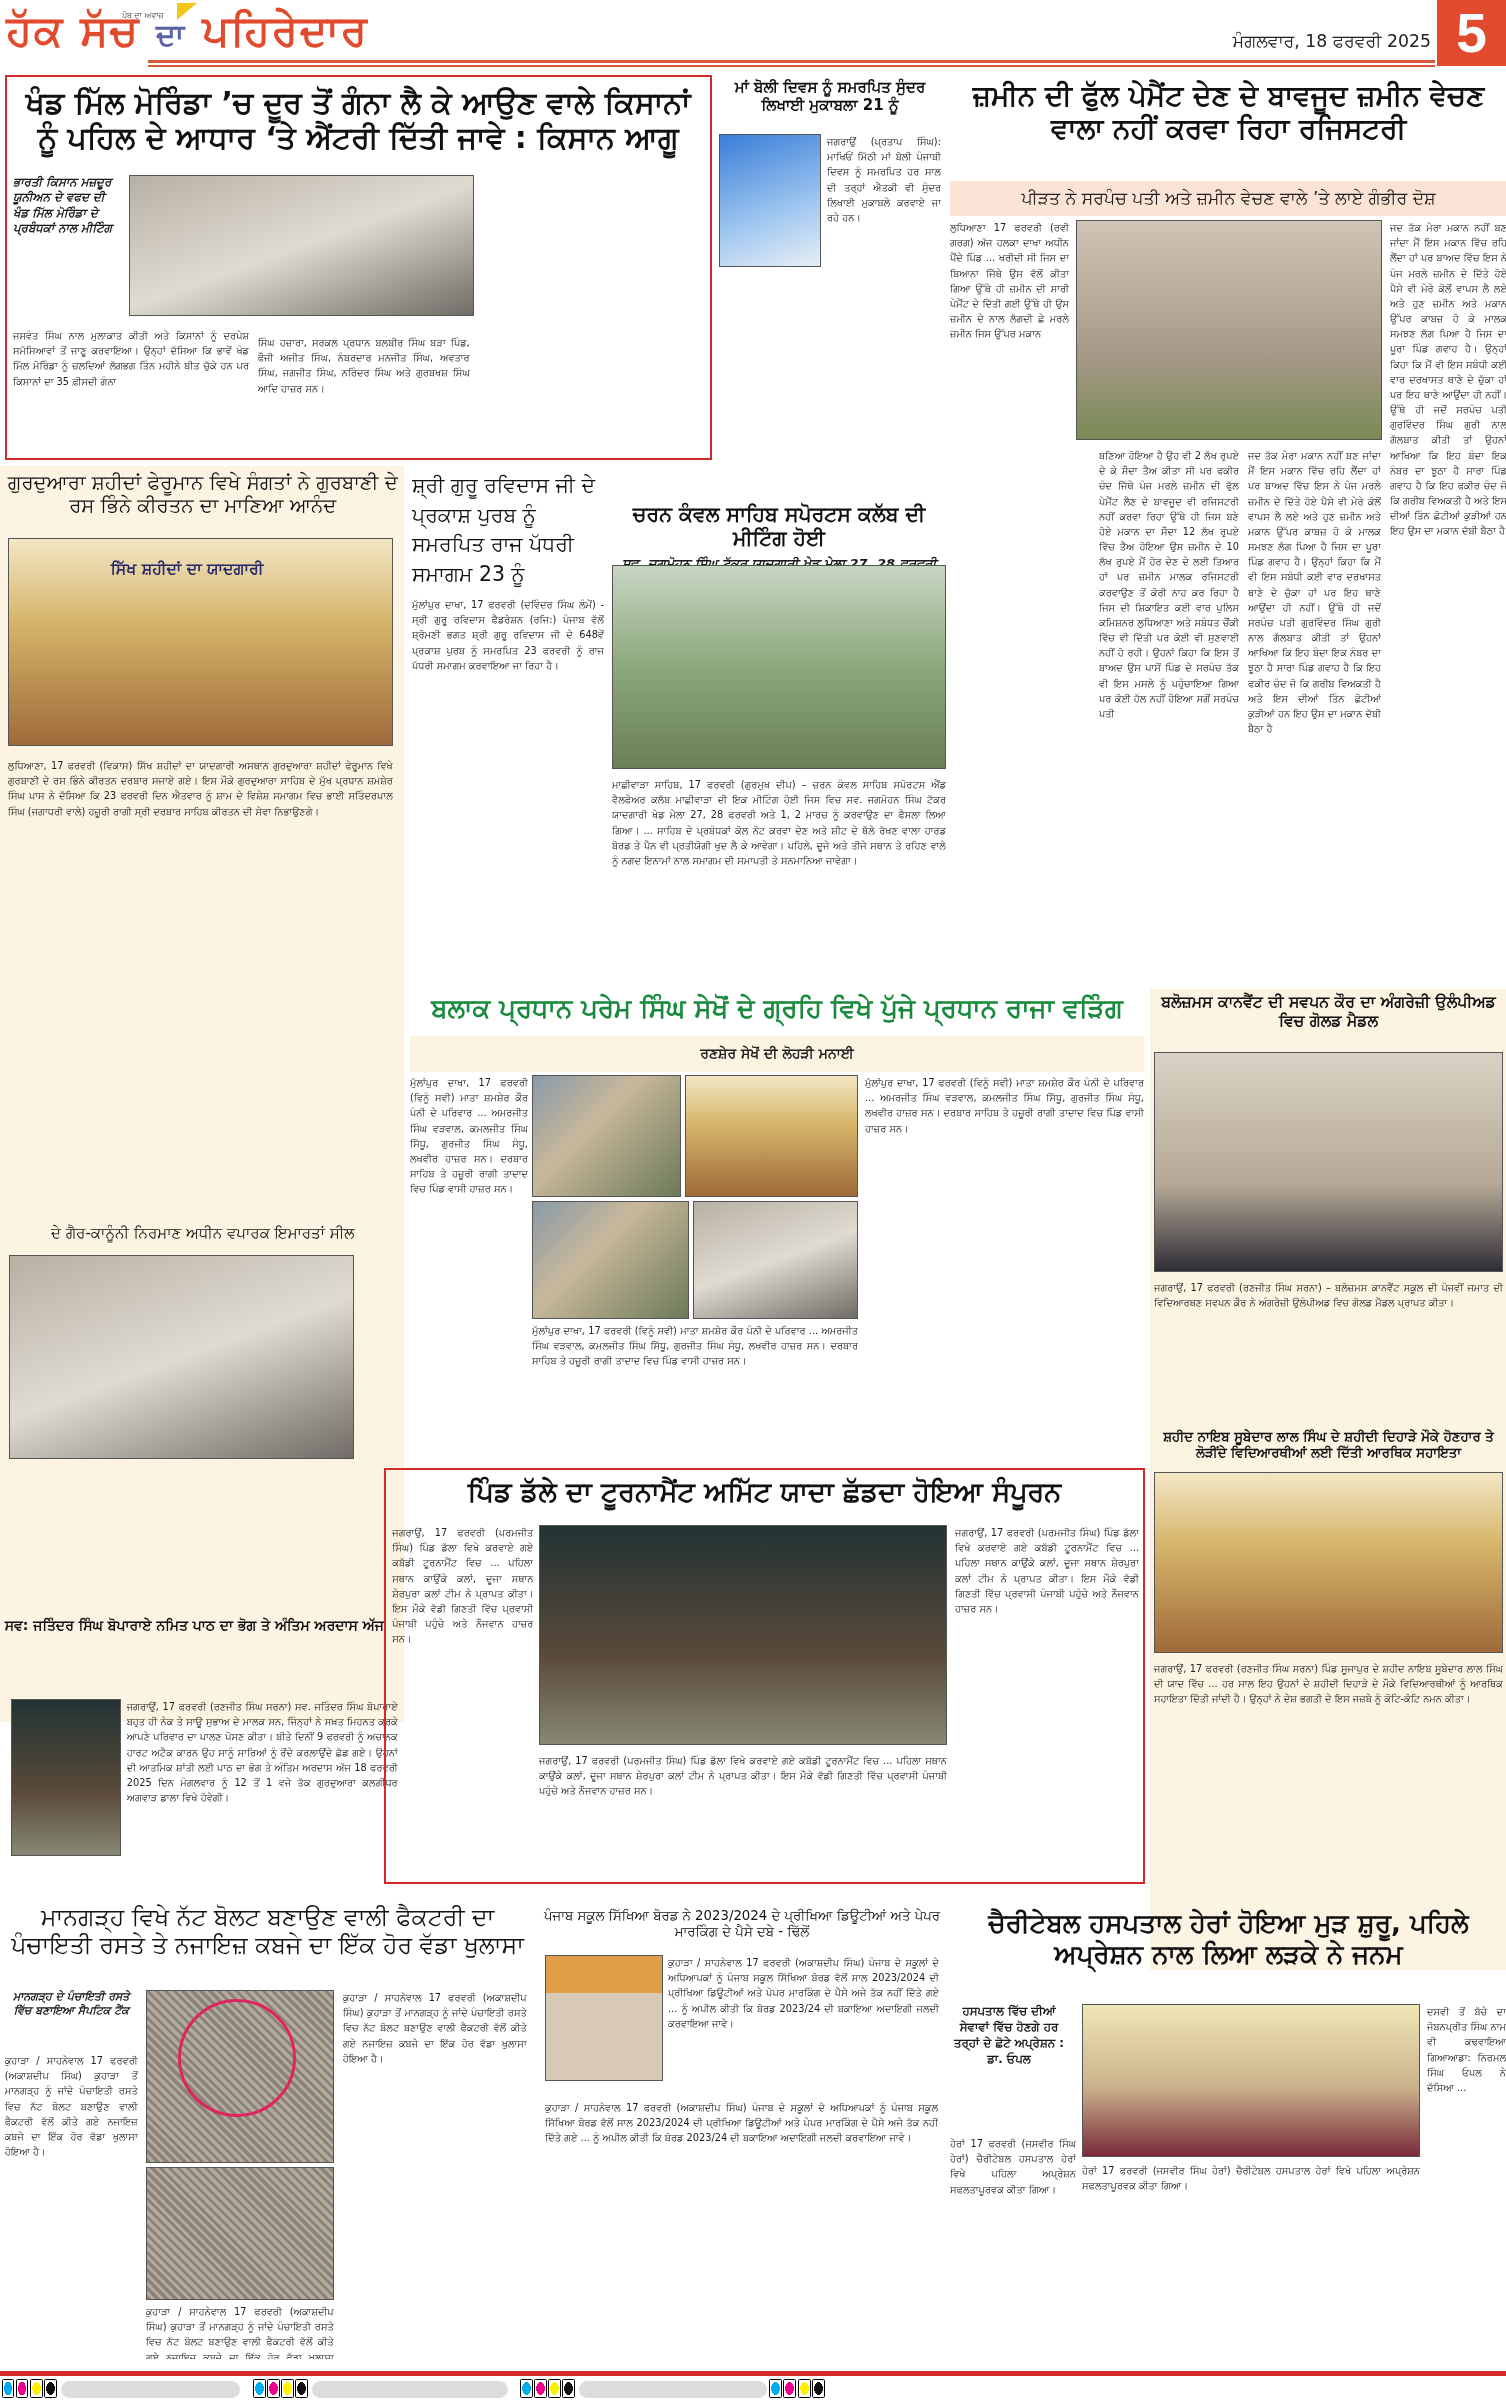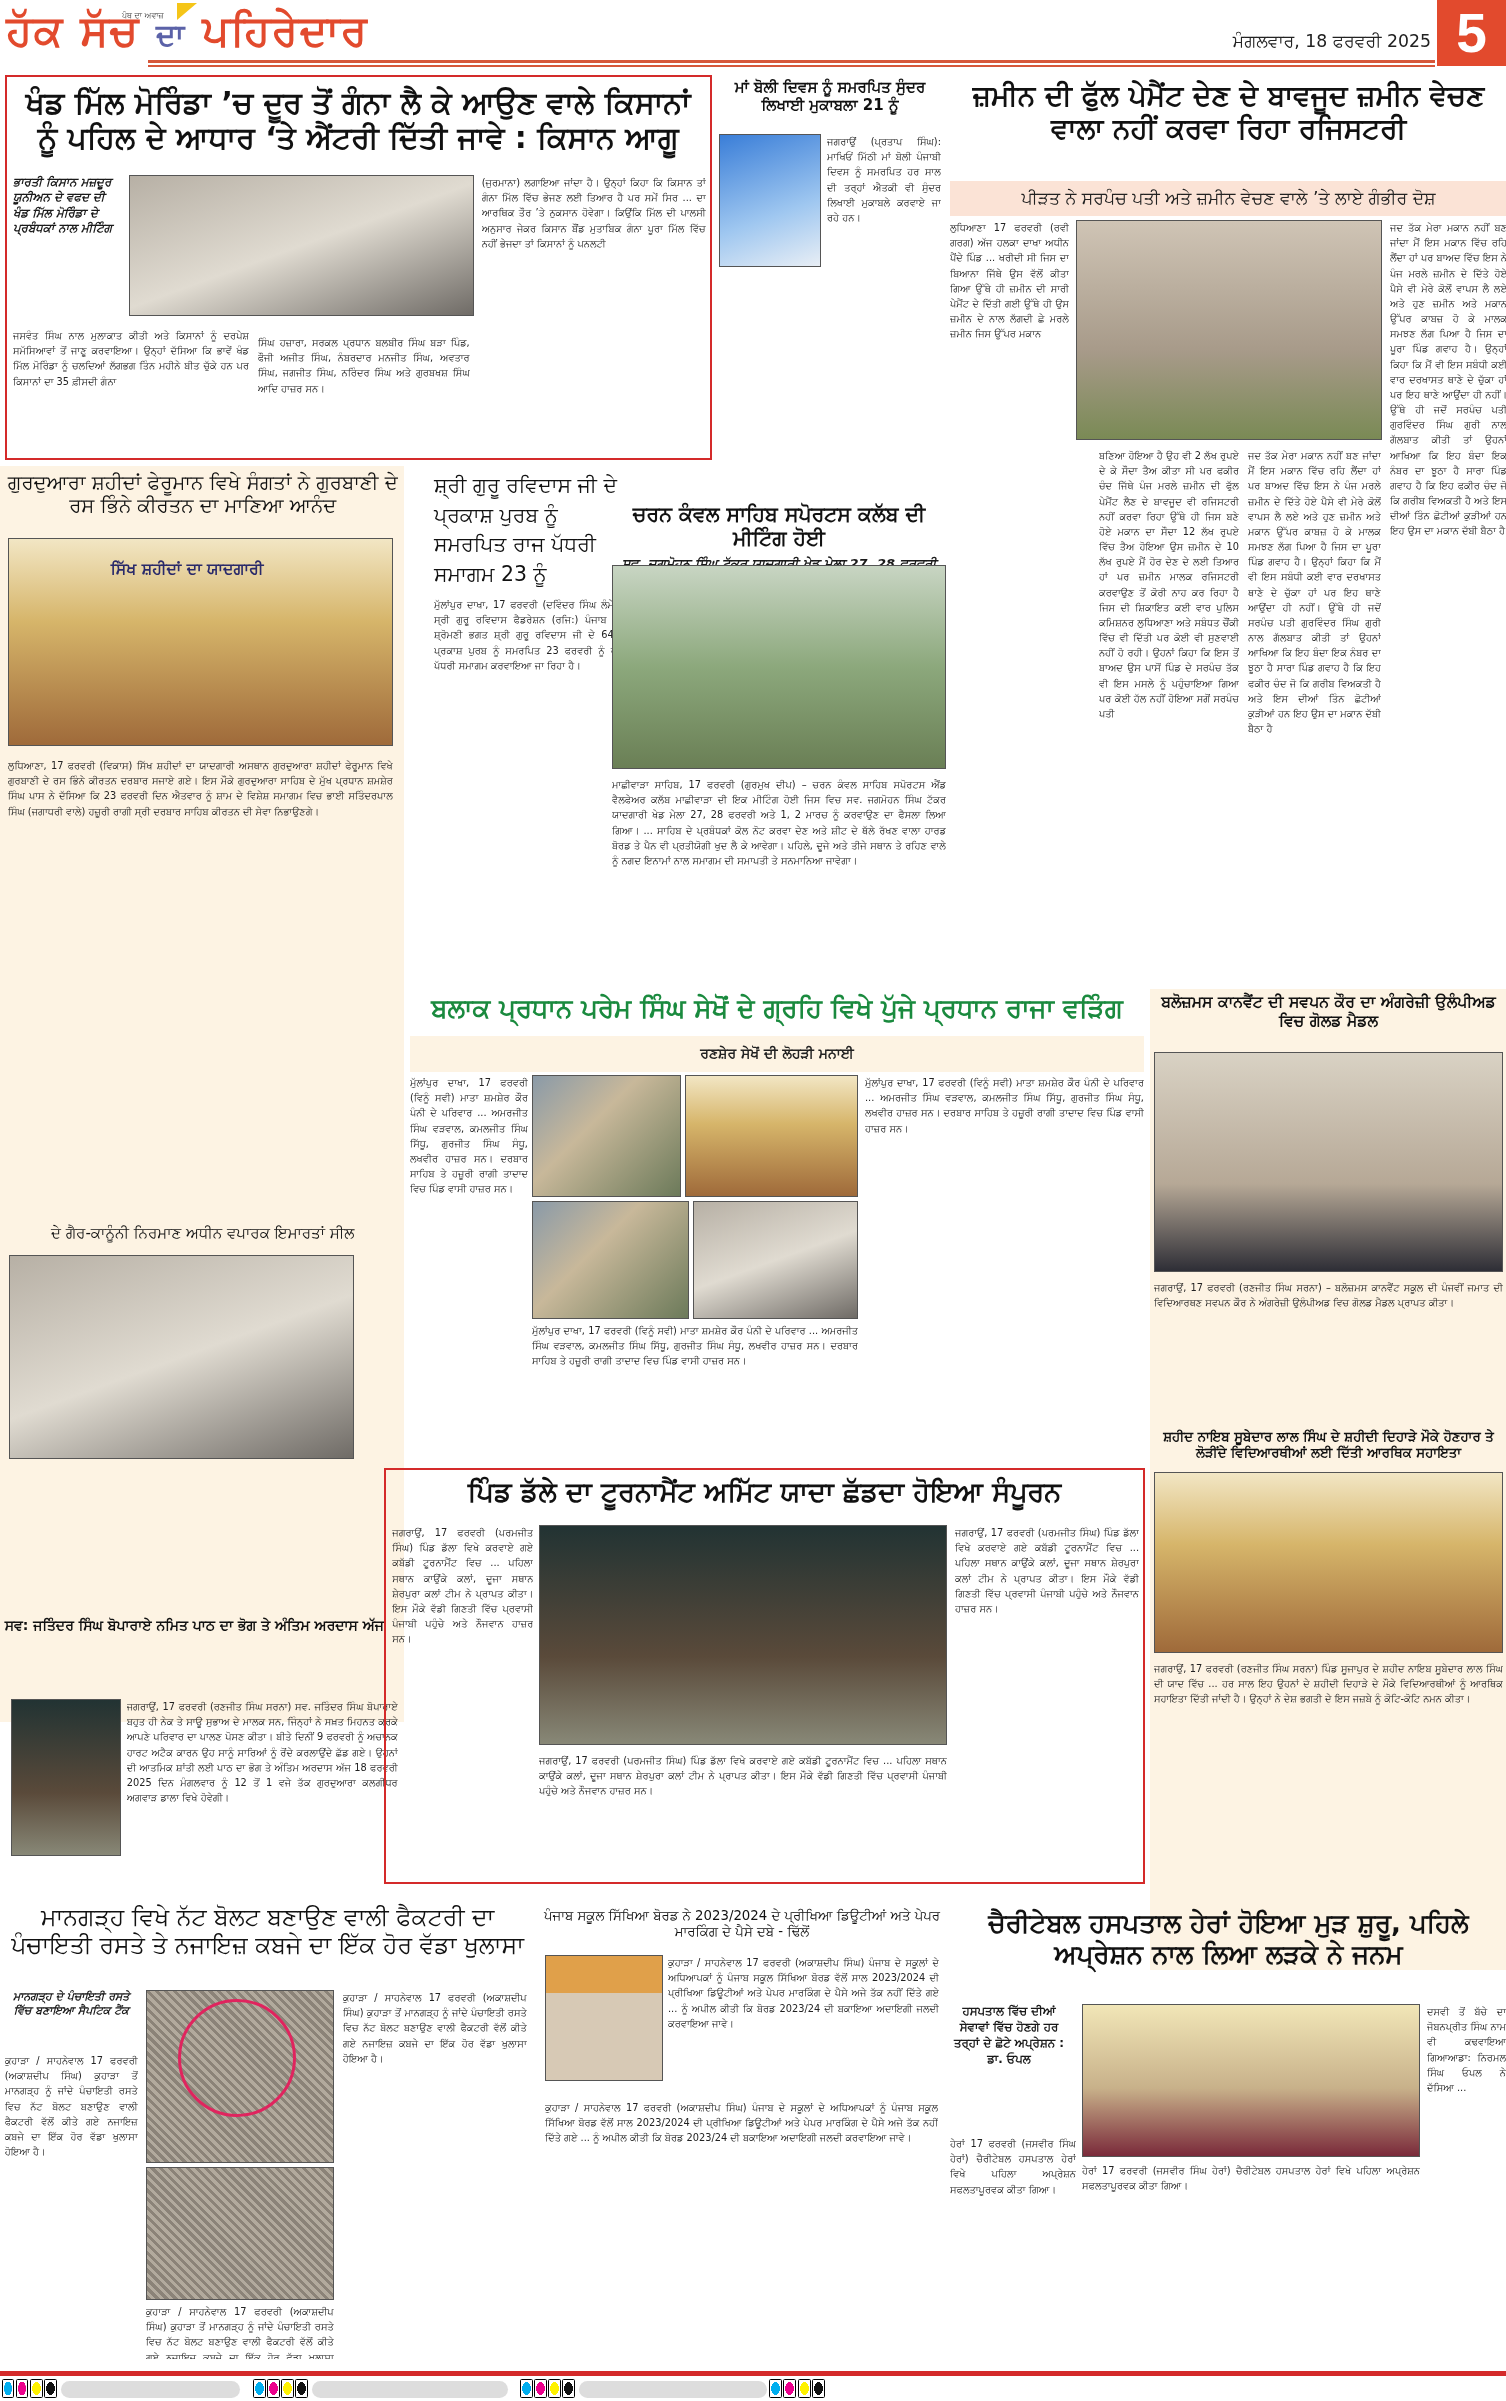--- a/index.html
+++ b/index.html
@@ -47,21 +47,20 @@
 <div class="rule thin" style="left:148px;right:71px;top:65px;"></div>
 <div class="abs date">ਮੰਗਲਵਾਰ, 18 ਫਰਵਰੀ 2025</div>
 <div class="abs pagenum">5</div>
 
 <div class="abs box-red" style="left:4.7px;top:75px;width:381px;height:385px;border-right:none;border-bottom:none;"></div>
 <div class="abs box-red" style="left:4.7px;top:75px;width:707px;height:385px;">
   <div class="headline" style="font-size:30px;padding:7.9px 6.3px 0;">ਖੰਡ ਮਿੱਲ ਮੋਰਿੰਡਾ ’ਚ ਦੂਰ ਤੋਂ ਗੰਨਾ ਲੈ ਕੇ ਆਉਣ ਵਾਲੇ ਕਿਸਾਨਾਂ ਨੂੰ ਪਹਿਲ ਦੇ ਆਧਾਰ ‘ਤੇ ਐਂਟਰੀ ਦਿੱਤੀ ਜਾਵੇ : ਕਿਸਾਨ ਆਗੂ</div>
   <div class="abs" style="left:6.3px;top:98px;width:110px;font-weight:bold;font-style:italic;font-size:11.8px;line-height:1.3;">ਭਾਰਤੀ ਕਿਸਾਨ ਮਜ਼ਦੂਰ ਯੂਨੀਅਨ ਦੇ ਵਫਦ ਦੀ ਖੰਡ ਮਿੱਲ ਮੋਰਿੰਡਾ ਦੇ ਪ੍ਰਬੰਧਕਾਂ ਨਾਲ ਮੀਟਿੰਗ</div>
   <div class="abs photo gray" style="left:122px;top:98px;width:345px;height:141px;"></div>
   <div class="abs body-text" style="left:6.3px;top:251px;width:236px;height:126px;">ਜਸਵੰਤ ਸਿੰਘ ਨਾਲ ਮੁਲਾਕਾਤ ਕੀਤੀ ਅਤੇ ਕਿਸਾਨਾਂ ਨੂੰ ਦਰਪੇਸ਼ ਸਮੱਸਿਆਵਾਂ ਤੋਂ ਜਾਣੂ ਕਰਵਾਇਆ। ਉਨ੍ਹਾਂ ਦੱਸਿਆ ਕਿ ਭਾਵੇਂ ਖੰਡ ਮਿੱਲ ਮੋਰਿੰਡਾ ਨੂੰ ਚਲਦਿਆਂ ਲੱਗਭਗ ਤਿੰਨ ਮਹੀਨੇ ਬੀਤ ਚੁੱਕੇ ਹਨ ਪਰ ਕਿਸਾਨਾਂ ਦਾ 35 ਫ਼ੀਸਦੀ ਗੰਨਾ</div>
-  <div class="abs body-text" style="left:251px;top:98px;width:212px;height:279px;left:475px;width:224px;">(ਜੁਰਮਾਨਾ) ਲਗਾਇਆ ਜਾਂਦਾ ਹੈ। ਉਨ੍ਹਾਂ ਕਿਹਾ ਕਿ ਕਿਸਾਨ ਤਾਂ ਗੰਨਾ ਮਿੱਲ ਵਿੱਚ ਭੇਜਣ ਲਈ ਤਿਆਰ ਹੈ ਪਰ ਸਮੇਂ ਸਿਰ ... ਦਾ ਆਰਥਿਕ ਤੌਰ ’ਤੇ ਨੁਕਸਾਨ ਹੋਵੇਗਾ। ਕਿਉਂਕਿ ਮਿੱਲ ਦੀ ਪਾਲਸੀ ਅਨੁਸਾਰ ਜੇਕਰ ਕਿਸਾਨ ਬੌਂਡ ਮੁਤਾਬਿਕ ਗੰਨਾ ਪੂਰਾ ਮਿੱਲ ਵਿੱਚ ਨਹੀਂ ਭੇਜਦਾ ਤਾਂ ਕਿਸਾਨਾਂ ਨੂੰ ਪਨਲਟੀ</div>
   <div class="abs body-text" style="left:251px;top:258px;width:212px;height:126px;">ਸਿੰਘ ਹਜ਼ਾਰਾ, ਸਰਕਲ ਪ੍ਰਧਾਨ ਬਲਬੀਰ ਸਿੰਘ ਬੜਾ ਪਿੰਡ, ਫੌਜੀ ਅਜੀਤ ਸਿੰਘ, ਨੰਬਰਦਾਰ ਮਨਜੀਤ ਸਿੰਘ, ਅਵਤਾਰ ਸਿੰਘ, ਜਗਜੀਤ ਸਿੰਘ, ਨਰਿੰਦਰ ਸਿੰਘ ਅਤੇ ਗੁਰਬਖਸ਼ ਸਿੰਘ ਆਦਿ ਹਾਜ਼ਰ ਸਨ।</div>
 </div>
 
 <div class="abs" style="left:716px;top:79px;width:228px;height:385px;">
   <div class="headline" style="font-size:15px;">ਮਾਂ ਬੋਲੀ ਦਿਵਸ ਨੂੰ ਸਮਰਪਿਤ ਸੁੰਦਰ ਲਿਖਾਈ ਮੁਕਾਬਲਾ 21 ਨੂੰ</div>
   <div class="abs photo blue" style="left:3.1px;top:55px;width:102px;height:133px;"></div>
   <div class="abs body-text" style="left:111px;top:55px;width:114px;height:322px;">ਜਗਰਾਉਂ (ਪ੍ਰਤਾਪ ਸਿੰਘ): ਮਾਖਿਓਂ ਮਿੱਠੀ ਮਾਂ ਬੋਲੀ ਪੰਜਾਬੀ ਦਿਵਸ ਨੂੰ ਸਮਰਪਿਤ ਹਰ ਸਾਲ ਦੀ ਤਰ੍ਹਾਂ ਐਤਕੀ ਵੀ ਸੁੰਦਰ ਲਿਖਾਈ ਮੁਕਾਬਲੇ ਕਰਵਾਏ ਜਾ ਰਹੇ ਹਨ।</div>
 </div>
 
 <div class="abs" style="left:950px;top:79px;width:557px;height:895px;">
@@ -76,21 +75,21 @@
 
 <div class="abs cream" style="left:0;top:466px;width:404px;height:1256px;"></div>
 <div class="abs" style="left:4.7px;top:471px;width:396px;height:518px;">
   <div class="headline" style="font-size:19.6px;font-weight:normal;">ਗੁਰਦੁਆਰਾ ਸ਼ਹੀਦਾਂ ਫੇਰੂਮਾਨ ਵਿਖੇ ਸੰਗਤਾਂ ਨੇ ਗੁਰਬਾਣੀ ਦੇ ਰਸ ਭਿੰਨੇ ਕੀਰਤਨ ਦਾ ਮਾਣਿਆ ਆਨੰਦ</div>
   <div class="abs photo hall" style="left:3.1px;top:67px;width:385px;height:208px;">
     <div style="position:absolute;left:102px;top:19.6px;font-size:15.7px;color:#2a2a6a;font-weight:bold;">ਸਿੱਖ ਸ਼ਹੀਦਾਂ ਦਾ ਯਾਦਗਾਰੀ</div>
   </div>
   <div class="abs body-text" style="left:3.1px;top:287px;width:385px;height:228px;">ਲੁਧਿਆਣਾ, 17 ਫਰਵਰੀ (ਵਿਕਾਸ) ਸਿੱਖ ਸ਼ਹੀਦਾਂ ਦਾ ਯਾਦਗਾਰੀ ਅਸਥਾਨ ਗੁਰਦੁਆਰਾ ਸ਼ਹੀਦਾਂ ਫੇਰੂਮਾਨ ਵਿਖੇ ਗੁਰਬਾਣੀ ਦੇ ਰਸ ਭਿੰਨੇ ਕੀਰਤਨ ਦਰਬਾਰ ਸਜਾਏ ਗਏ। ਇਸ ਮੌਕੇ ਗੁਰਦੁਆਰਾ ਸਾਹਿਬ ਦੇ ਮੁੱਖ ਪ੍ਰਧਾਨ ਸ਼ਮਸ਼ੇਰ ਸਿੰਘ ਪਾਸ ਨੇ ਦੱਸਿਆ ਕਿ 23 ਫਰਵਰੀ ਦਿਨ ਐਤਵਾਰ ਨੂੰ ਸ਼ਾਮ ਦੇ ਵਿਸ਼ੇਸ਼ ਸਮਾਗਮ ਵਿਚ ਭਾਈ ਸਤਿੰਦਰਪਾਲ ਸਿੰਘ (ਜਗਾਧਰੀ ਵਾਲੇ) ਹਜ਼ੂਰੀ ਰਾਗੀ ਸ੍ਰੀ ਦਰਬਾਰ ਸਾਹਿਬ ਕੀਰਤਨ ਦੀ ਸੇਵਾ ਨਿਭਾਉਣਗੇ।</div>
 </div>
 
-<div class="abs" style="left:434px;top:471px;width:196px;height:518px;">
+<div class="abs" style="left:412px;top:471px;width:196px;height:518px;">
   <div class="headline" style="font-size:20.4px;text-align:left;font-weight:normal;line-height:1.45;">ਸ਼੍ਰੀ ਗੁਰੂ ਰਵਿਦਾਸ ਜੀ ਦੇ ਪ੍ਰਕਾਸ਼ ਪੁਰਬ ਨੂੰ ਸਮਰਪਿਤ ਰਾਜ ਪੱਧਰੀ ਸਮਾਗਮ 23 ਨੂੰ</div>
   <div class="abs body-text" style="left:0;top:126px;width:192px;height:389px;">ਮੁੱਲਾਂਪੁਰ ਦਾਖਾ, 17 ਫਰਵਰੀ (ਦਵਿੰਦਰ ਸਿੰਘ ਲੰਮੇਂ) - ਸ੍ਰੀ ਗੁਰੂ ਰਵਿਦਾਸ ਫੈਡਰੇਸ਼ਨ (ਰਜਿ:) ਪੰਜਾਬ ਵੱਲੋਂ ਸ਼੍ਰੋਮਣੀ ਭਗਤ ਸ਼੍ਰੀ ਗੁਰੂ ਰਵਿਦਾਸ ਜੀ ਦੇ 648ਵੇਂ ਪ੍ਰਕਾਸ਼ ਪੁਰਬ ਨੂੰ ਸਮਰਪਿਤ 23 ਫਰਵਰੀ ਨੂੰ ਰਾਜ ਪੱਧਰੀ ਸਮਾਗਮ ਕਰਵਾਇਆ ਜਾ ਰਿਹਾ ਹੈ।</div>
 </div>
 
 <div class="abs" style="left:612px;top:502px;width:334px;height:487px;">
   <div class="headline" style="font-size:20.4px;">ਚਰਨ ਕੰਵਲ ਸਾਹਿਬ ਸਪੋਰਟਸ ਕਲੱਬ ਦੀ ਮੀਟਿੰਗ ਹੋਈ</div>
   <div class="byline" style="font-size:13px;margin-top:6.3px;">ਸਵ. ਜਗਮੋਹਨ ਸਿੰਘ ਟੱਕਰ ਯਾਦਗਾਰੀ ਖੇਡ ਮੇਲਾ 27, 28 ਫਰਵਰੀ ਅਤੇ 1, 2 ਮਾਰਚ ਨੂੰ ਹੋਵੇਗਾ</div>
   <div class="abs photo field" style="left:0;top:63px;width:334px;height:204px;"></div>
   <div class="abs body-text" style="left:0;top:275px;width:334px;height:208px;">ਮਾਛੀਵਾੜਾ ਸਾਹਿਬ, 17 ਫਰਵਰੀ (ਗੁਰਮੁਖ ਦੀਪ) – ਚਰਨ ਕੰਵਲ ਸਾਹਿਬ ਸਪੋਰਟਸ ਐਂਡ ਵੈਲਫੇਅਰ ਕਲੱਬ ਮਾਛੀਵਾੜਾ ਦੀ ਇਕ ਮੀਟਿੰਗ ਹੋਈ ਜਿਸ ਵਿਚ ਸਵ. ਜਗਮੋਹਨ ਸਿੰਘ ਟੱਕਰ ਯਾਦਗਾਰੀ ਖੇਡ ਮੇਲਾ 27, 28 ਫਰਵਰੀ ਅਤੇ 1, 2 ਮਾਰਚ ਨੂੰ ਕਰਵਾਉਣ ਦਾ ਫੈਸਲਾ ਲਿਆ ਗਿਆ। ... ਸਾਹਿਬ ਦੇ ਪ੍ਰਬੰਧਕਾਂ ਕੋਲ ਨੋਟ ਕਰਵਾ ਦੇਣ ਅਤੇ ਸ਼ੀਟ ਦੇ ਥੱਲੇ ਰੱਖਣ ਵਾਲਾ ਹਾਰਡ ਬੋਰਡ ਤੇ ਪੈਨ ਵੀ ਪ੍ਰਤੀਯੋਗੀ ਖੁਦ ਲੈ ਕੇ ਆਵੇਗਾ। ਪਹਿਲੇ, ਦੂਜੇ ਅਤੇ ਤੀਜੇ ਸਥਾਨ ਤੇ ਰਹਿਣ ਵਾਲੇ ਨੂੰ ਨਗਦ ਇਨਾਮਾਂ ਨਾਲ ਸਮਾਗਮ ਦੀ ਸਮਾਪਤੀ ਤੇ ਸਨਮਾਨਿਆ ਜਾਵੇਗਾ।</div>
 </div>

